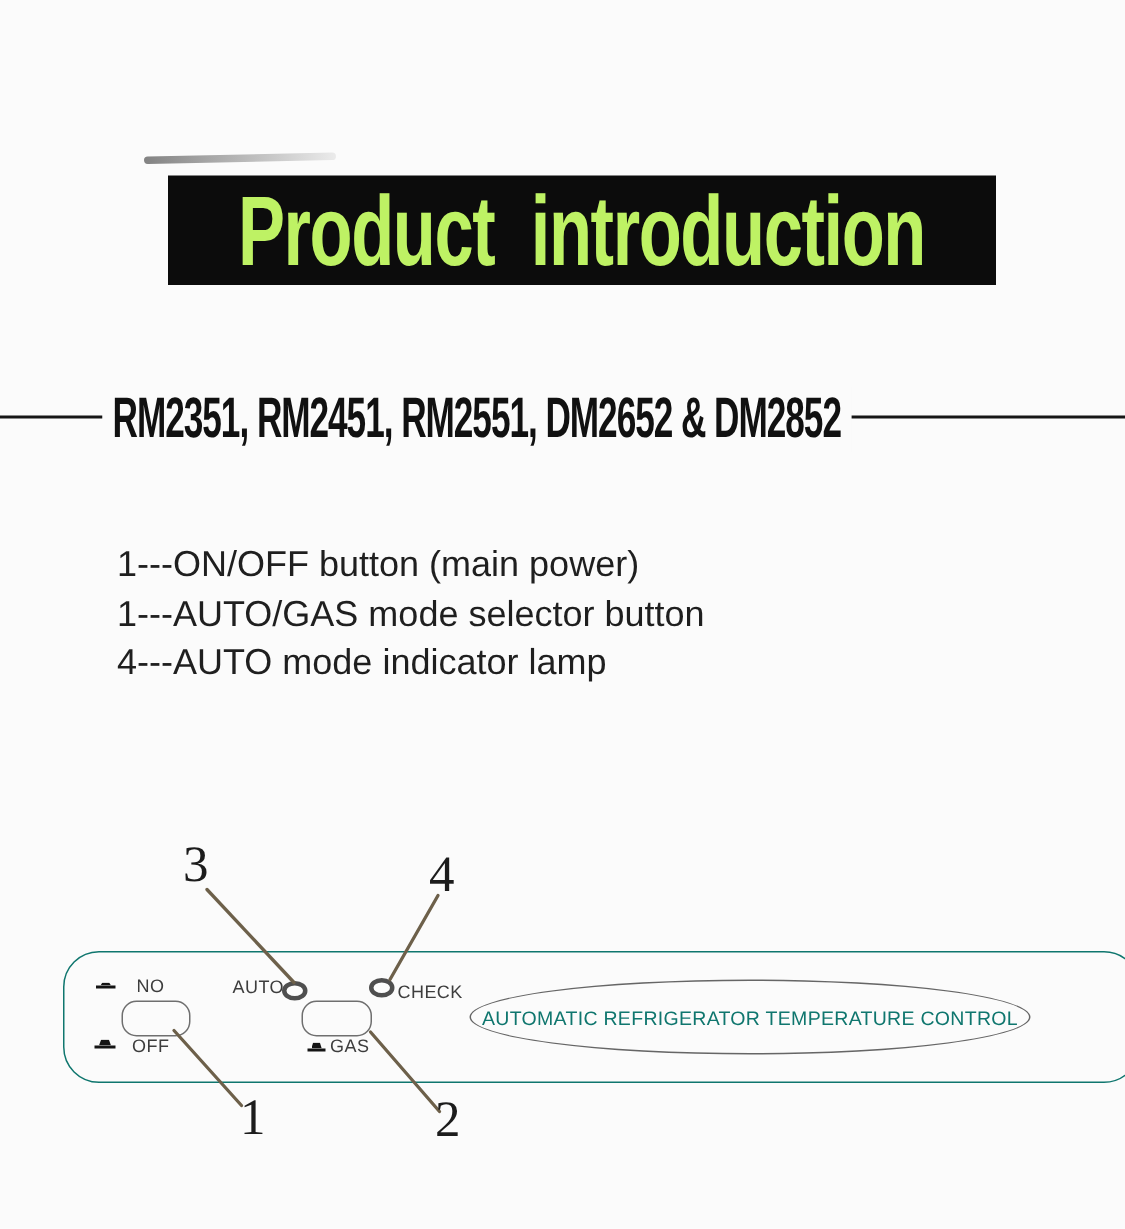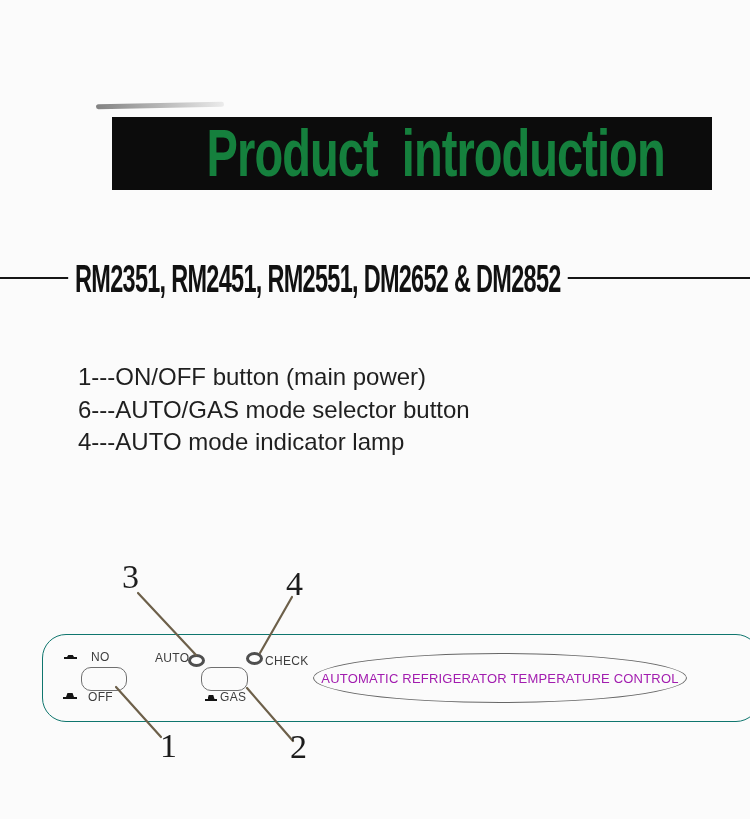--- a/index.html
+++ b/index.html
@@ -47,41 +47,41 @@
   .btn-icon .base{background:#141414;width:100%;height:2px;}
   .icon-on{left:21px;top:20px;width:13px;}
   .icon-on .bump{width:7px;height:2px;}
   .icon-off{left:20px;top:58px;width:14px;}
   .icon-off .bump{width:8px;height:4px;}
   .icon-gas{left:162px;top:60px;width:12px;}
   .icon-gas .bump{width:7px;height:4px;}
   .slogan-oval{position:absolute;left:270px;top:18px;width:372px;height:48px;
           border:1px solid #666;border-radius:50%;
           display:flex;align-items:center;justify-content:center;}
-  .slogan-text{font-size:13px;letter-spacing:.2px;color:#a21caf;white-space:nowrap;}
+  .slogan-text{font-size:13px;letter-spacing:.2px;color:#0f766e;white-space:nowrap;}
 </style>
 </head>
 <body>
 
 <div class="page">
 
   <div class="smudge"></div>
 
-  <div class="banner" style="background: rgb(12, 12, 12); color: #15803d; padding-left: 48px;">
+  <div class="banner" style="background: rgb(12, 12, 12); color: #bef264;">
     <span class="banner-text">Product  introduction</span>
   </div>
 
   <div class="divider-line"></div>
   <div class="models-row">
     <span class="models-text">RM2351, RM2451, RM2551, DM2652 &amp; DM2852</span>
   </div>
 
   <div class="legend">
     <div class="legend-item">1---ON/OFF button (main power)</div>
-    <div class="legend-item">6---AUTO/GAS mode selector button</div>
+    <div class="legend-item">1---AUTO/GAS mode selector button</div>
     <div class="legend-item">4---AUTO mode indicator lamp</div>
   </div>
 
   <div class="panel">
     <div class="btn-icon icon-on">
       <div class="bump"></div>
       <div class="base"></div>
     </div>
     <span class="panel-label" style="left:48px;top:16px;">NO</span>
 

